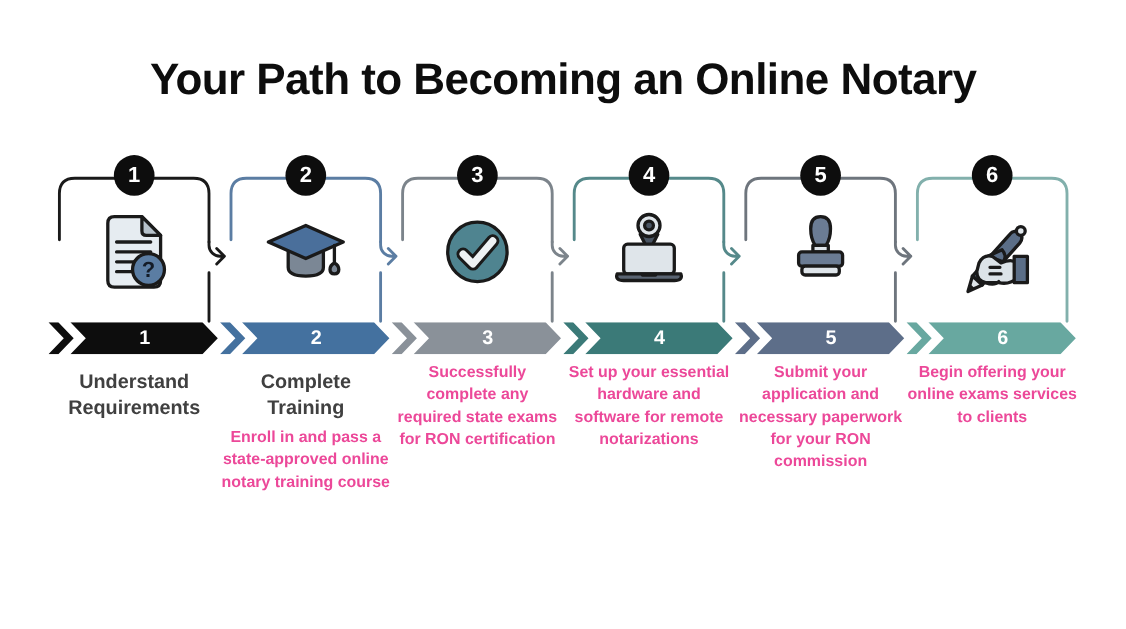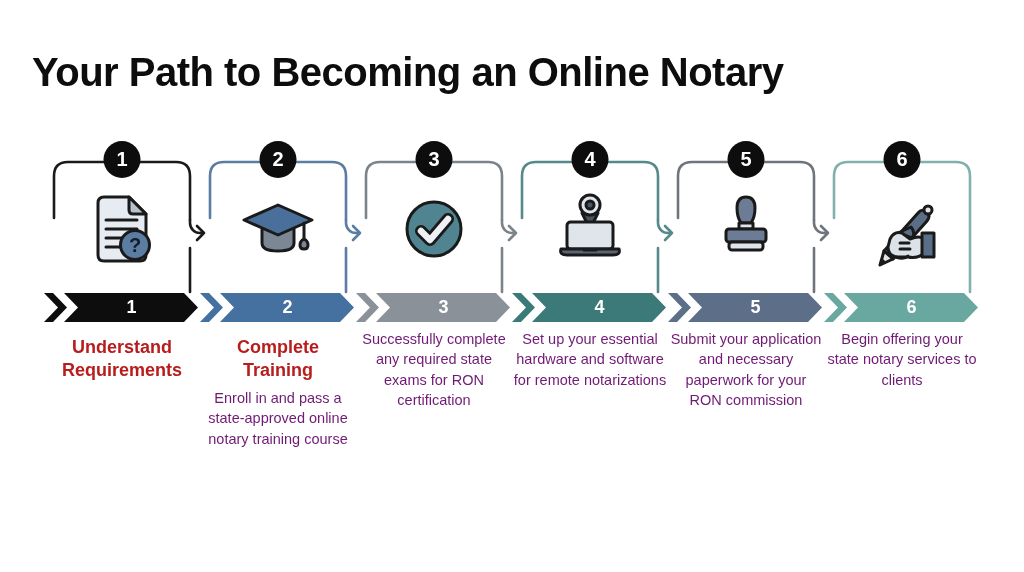--- a/index.html
+++ b/index.html
@@ -1,21 +1,21 @@
 <!DOCTYPE html>
 <html style="--badge-bg: #0d0d0d;"><head>
 <meta charset="utf-8">
 <style>
   html,body{margin:0;padding:0;}
   body{
     width:1024px;height:572px;background:#ffffff;overflow:hidden;
     font-family:"Liberation Sans","DejaVu Sans",sans-serif;color:#111;
   }
   .page-title{
-    margin:50px auto 16px;font-size:40px;font-weight:bold;
+    margin:50px auto 16px;text-align:center;font-size:40px;font-weight:bold;
     letter-spacing:-0.5px;color:#0d0d0d;width:960px;
   }
   .steps{
     display:flex;width:936px;margin:46px auto 0;
   }
   .step{width:156px;position:relative;flex:0 0 156px;}
   .diagram{position:relative;height:152px;}
   .badge{
     position:absolute;top:0;left:50%;transform:translateX(-50%);
     width:37px;height:37px;border-radius:50%;background:var(--badge-bg,#0d0d0d);
@@ -28,25 +28,25 @@
   .banner{position:relative;height:29px;}
   .banner svg{display:block;}
   .banner polygon{fill:var(--banner,#0d0d0d);}
   .banner-number{
     position:absolute;top:0;left:20px;right:0;height:29px;display:flex;
     align-items:center;justify-content:center;color:#fff;font-weight:bold;
     font-size:18px;letter-spacing:1px;
   }
   .step-title{
     margin:14px auto 0;text-align:center;font-weight:bold;font-size:18px;
-    line-height:1.25;width:150px;color:#b91c1c;
+    line-height:1.25;width:150px;color:#404040;
   }
   .step-desc{
     margin:7px auto 0;text-align:center;font-size:14.5px;line-height:1.4;
-    width:154px;color:#701a75;
+    width:154px;color:#ec4899;font-weight:bold;
   }
   
   .ic-stroke{stroke:#1a1a1a;stroke-width:3;stroke-linecap:round;stroke-linejoin:round;}
 </style>
 </head>
 <body>
 
 <h1 class="page-title">Your Path to Becoming an Online Notary</h1>
 
 <div class="steps">
@@ -191,16 +191,16 @@
         <rect class="ic-stroke" x="62" y="46" width="12" height="24" fill="#5b6e87" stroke-width="2.8"></rect>
       </svg>
     </div>
     <div class="banner">
       <svg width="156" height="29" viewBox="0 0 156 29">
         <polygon points="0,0 9,0 23,14.5 9,29 0,29 14,14.5"></polygon>
         <polygon points="20,0 140,0 154,14.5 140,29 20,29 34,14.5"></polygon>
       </svg>
       <div class="banner-number">6</div>
     </div>
-    <div class="step-desc">Begin offering your state notary services to clients</div>
+    <div class="step-desc">Begin offering your online exams services to clients</div>
   </div>
 
 </div>
 
 </body></html>

